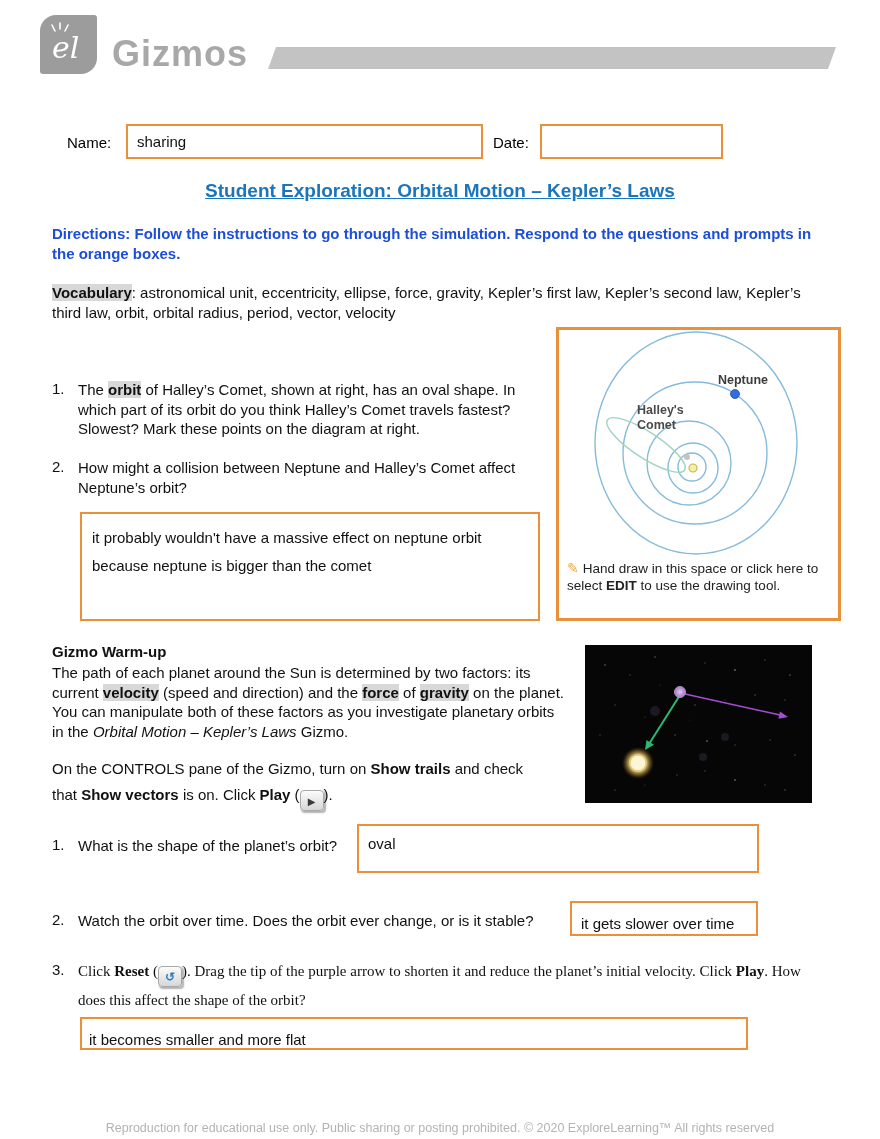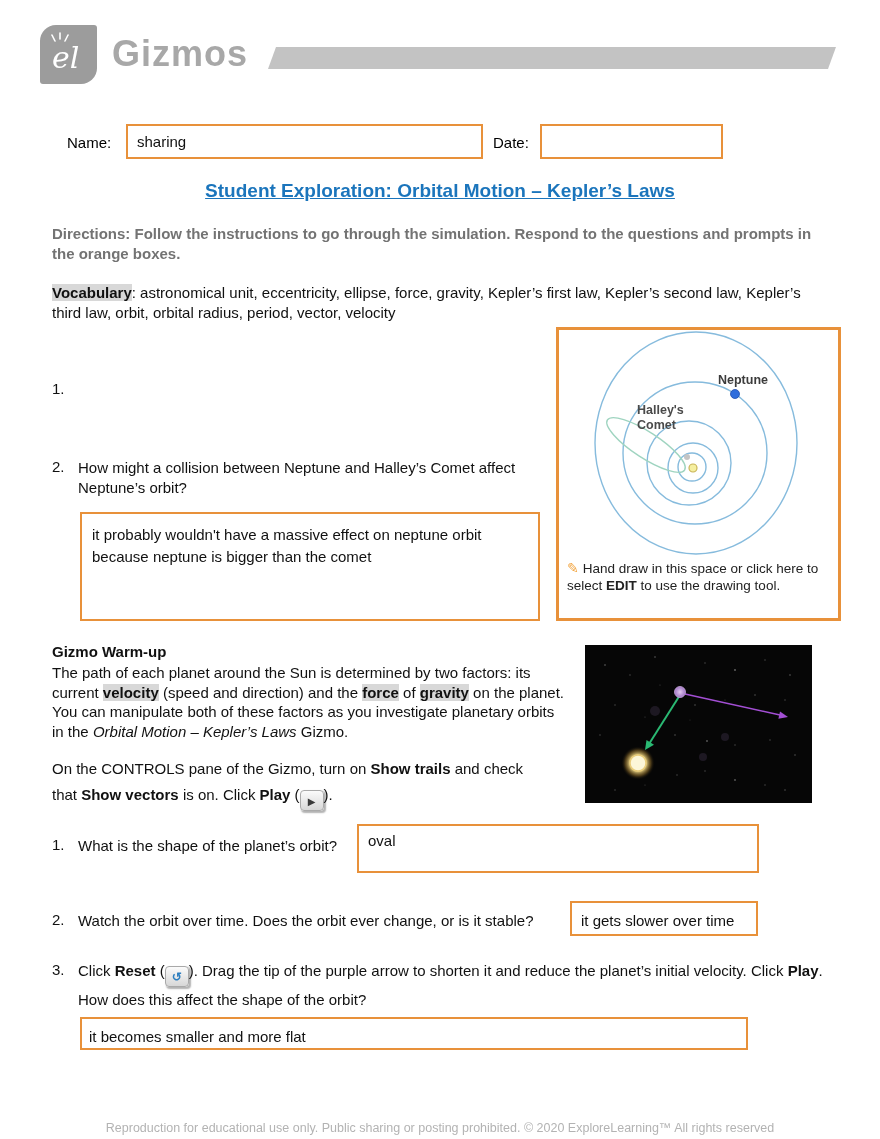--- a/index.html
+++ b/index.html
@@ -1,53 +1,53 @@
 <!DOCTYPE html>
 <html><head>
 <meta charset="utf-8">
 <style>
   html,body{margin:0;padding:0;background:#fff;}
   .page{position:relative;width:880px;height:1139px;background:#fff;overflow:hidden;
         font-family:"Liberation Sans",sans-serif;color:#111;}
   .abs{position:absolute;}
 
   
-  .logo{left:40px;top:25px;width:57px;height:59px;background:#9C9C9C;border-radius:16px 3px 16px 3px;}
+  .logo{left:40px;top:15px;width:57px;height:59px;background:#9C9C9C;border-radius:16px 3px 16px 3px;}
   .logo svg{position:absolute;left:0;top:0;}
   .brand{left:112px;top:33px;font-size:36px;font-weight:700;color:#A8A8A8;letter-spacing:1px;}
   .header-bar{left:272px;top:47px;width:560px;height:22px;background:#C3C3C3;transform:skewX(-20deg);}
 
   
   .lbl{font-size:15px;color:#000;}
   .name-lbl{left:67px;top:134px;}
   .date-lbl{left:493px;top:134px;}
   .field{border:2px solid #E8913A;background:#fff;font-size:15px;line-height:31px;}
   .name-field{left:126px;top:124px;width:344px;height:31px;padding-left:9px;}
   .date-field{left:540px;top:124px;width:170px;height:31px;padding-left:9px;}
 
   .title{left:0;top:180px;width:880px;margin:0;text-align:center;font-size:19px;font-weight:bold;
          color:#1B75BC;text-decoration:underline;}
 
   .directions{left:52px;top:224px;width:778px;margin:0;font-size:15px;font-weight:bold;
-              color:#737373;line-height:20px;}
+              color:#1d4ed8;line-height:20px;}
 
   .vocab{left:52px;top:283px;width:782px;margin:0;font-size:15px;line-height:20px;}
   .hl{background:#D8D8D8;font-weight:bold;}
   .bold{font-weight:bold;}
   .it{font-style:italic;}
 
   .pk-head{left:52px;top:342px;margin:0;font-size:15px;}
   .num{font-size:15px;}
   .qtext{font-size:15px;line-height:19.5px;}
   .pk-q1-num{left:52px;top:380px;}
   .pk-q1{left:78px;top:380px;width:468px;}
   .pk-q2-num{left:52px;top:458px;}
   .pk-q2{left:78px;top:458px;width:468px;}
 
-  .ansbox{border:2px solid #E8913A;background:#fff;font-size:15px;line-height:22px;}
+  .ansbox{border:2px solid #E8913A;background:#fff;font-size:15px;line-height:28px;}
   .box1{left:80px;top:512px;width:436px;height:85px;padding:10px;}
 
   
   .diagram{left:556px;top:327px;width:279px;height:288px;border:3px solid #E8913A;background:#fff;}
   .orbit-svg{display:block;width:279px;height:228px;}
   .caption{padding:2px 6px 0 8px;font-size:13.5px;line-height:17px;color:#222;}
   .pencil{color:#F2A33C;font-size:14px;margin-right:4px;}
 
   
   .wu-head{left:52px;top:643px;font-size:15px;font-weight:bold;}
@@ -62,21 +62,21 @@
 
   .sim{left:585px;top:645px;width:227px;height:158px;}
 
   .q1-num{left:52px;top:836px;}
   .q1-text{left:78px;top:836px;width:275px;}
   .box-oval{left:357px;top:824px;width:380px;height:37px;padding:4px 9px;}
   .q2-num{left:52px;top:911px;}
   .q2-text{left:78px;top:911px;width:490px;}
   .box-q2{left:570px;top:901px;width:166px;height:17px;padding:7px 9px;white-space:nowrap;}
   .q3-num{left:52px;top:961px;}
-  .q3-text{left:78px;top:958px;width:750px;font-size:15px;line-height:26px;}
+  .q3-text{left:78px;top:958px;width:750px;font-size:15px;line-height:26px;font-family:Liberation Serif, serif;}
   .box-q3{left:80px;top:1017px;width:650px;height:15px;padding:7px;white-space:nowrap;}
 
   .footer{left:0;top:1121px;width:880px;text-align:center;font-size:12.5px;color:#B3B3B3;}
 </style>
 </head>
 <body>
 
 <div class="page">
 
   <div class="abs logo">
@@ -100,20 +100,21 @@
   <div class="abs field date-field">
     <span></span>
   </div>
 
   <h1 class="abs title">Student Exploration: Orbital Motion – Kepler’s Laws</h1>
   <p class="abs directions">Directions: Follow the instructions to go through the simulation. Respond to the questions and prompts in the orange boxes.</p>
   <p class="abs vocab"><span class="hl">Vocabulary</span><span>: astronomical unit, eccentricity, ellipse, force, gravity, Kepler’s first law, Kepler’s second law, Kepler’s third law, orbit, orbital radius, period, vector, velocity</span></p>
 
 
   <div class="abs num pk-q1-num">1.</div>
+  <div class="abs qtext pk-q1"><span>The </span><span class="hl">orbit</span><span> of Halley’s Comet, shown at right, has an oval shape. In which part of its orbit do you think Halley’s Comet travels fastest? Slowest? Mark these points on the diagram at right.</span></div>
 
   <div class="abs num pk-q2-num">2.</div>
   <div class="abs qtext pk-q2">How might a collision between Neptune and Halley’s Comet affect Neptune’s orbit?</div>
 
   <div class="abs ansbox box1">
     <span>it probably wouldn't have a massive effect on neptune orbit because neptune is bigger than the comet</span>
   </div>
 
   <div class="abs diagram">
     <svg class="orbit-svg" viewBox="0 0 279 228">

